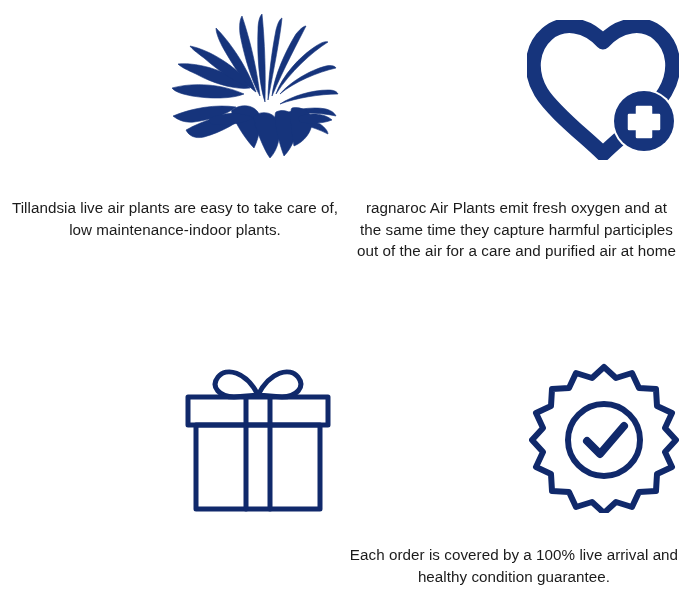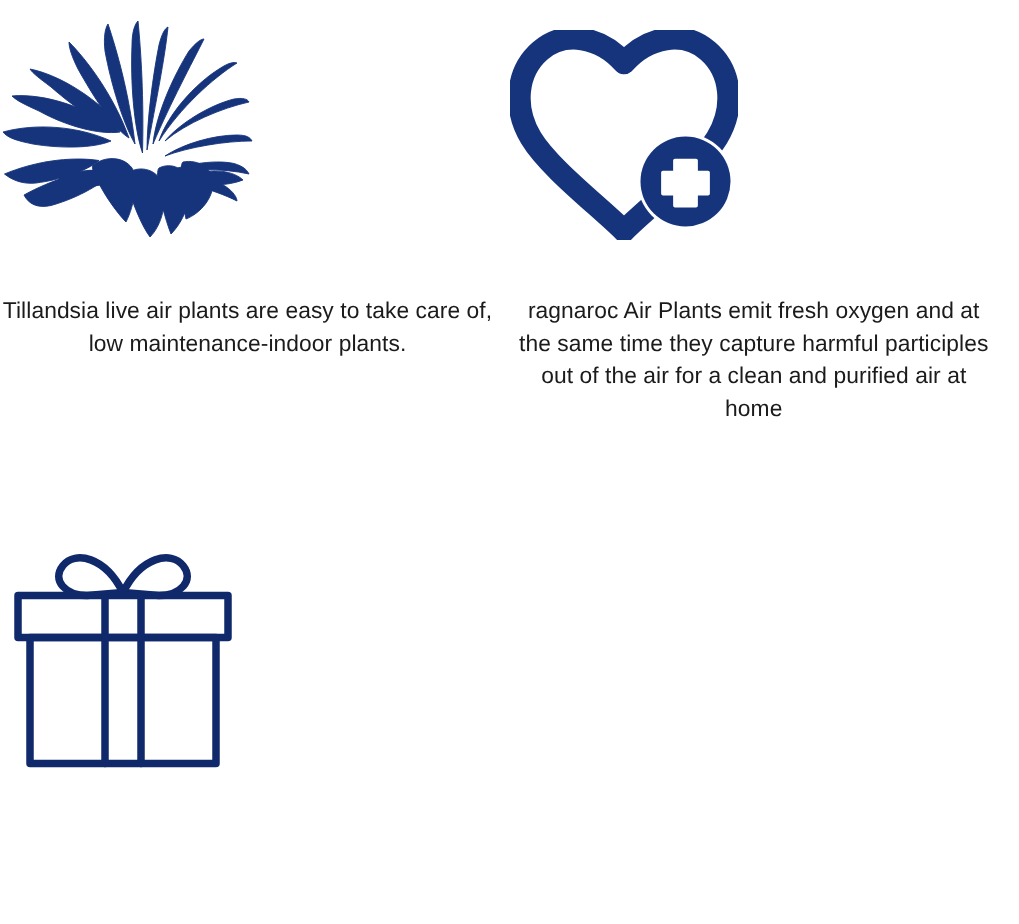--- a/index.html
+++ b/index.html
@@ -20,21 +20,21 @@
     display: grid;
     grid-template-columns: 340px 339px;
     grid-template-rows: 308px 308px;
     background: #ffffff;
   }
 
   .feature-cell {
     position: relative;
     display: flex;
     flex-direction: column;
-    align-items: flex-start;
+    align-items: flex-end;
     background: #ffffff;
     box-sizing: border-box;
   }
 
   .icon-wrap {
     display: flex;
     align-items: flex-end;
     justify-content: center;
     box-sizing: border-box;
   }
@@ -139,21 +139,21 @@
                  C 2 52 4 28 20 14
                  C 36 0 60 4 76 22
                  C 92 4 116 0 132 14
                  C 148 28 150 52 138 72
                  C 126 92 92 118 76 134 Z" fill="none" stroke="#16347c" stroke-width="15" stroke-linejoin="round"></path>
         <circle cx="117" cy="101" r="32" fill="#ffffff"></circle>
         <circle cx="117" cy="101" r="30" fill="#16347c"></circle>
         <path d="M110 87 h14 v8 h8 v14 h-8 v8 h-14 v-8 h-8 v-14 h8 z" fill="#ffffff" stroke="#ffffff" stroke-width="2.5" stroke-linejoin="round"></path>
       </svg>
     </div>
-    <div class="feature-text">ragnaroc Air Plants emit fresh oxygen and at the same time they capture harmful participles out of the air for a clean and purified air at home</div>
+    <div class="feature-text">ragnaroc Air Plants emit fresh oxygen and at the same time they capture harmful participles out of the air for a care and purified air at home</div>
   </div>
 
   <div class="feature-cell cell-3 cell-row2">
     <div class="icon-wrap">
       <svg width="164" height="152" viewBox="0 0 164 152" aria-hidden="true">
         <g fill="none" stroke="#10296b" stroke-width="5" stroke-linejoin="round" stroke-linecap="round">
 
           <path d="M82 34 C 70 10 50 6 42 16 C 34 26 44 36 58 36 L 82 34 Z"></path>
 
           <path d="M82 34 C 94 10 114 6 122 16 C 130 26 120 36 106 36 L 82 34 Z"></path>
@@ -165,14 +165,30 @@
           <line x1="70" y1="36" x2="70" y2="64"></line>
           <line x1="94" y1="36" x2="94" y2="64"></line>
 
           <line x1="70" y1="64" x2="70" y2="148"></line>
           <line x1="94" y1="64" x2="94" y2="148"></line>
         </g>
       </svg>
     </div>
   </div>
 
+  <div class="feature-cell cell-4 cell-row2">
+    <div class="icon-wrap">
+      <svg width="150" height="152" viewBox="0 0 150 152" aria-hidden="true">
+        <g fill="none" stroke="#10296b" stroke-width="6" stroke-linejoin="round" stroke-linecap="round">
+          <path d="M75 6
+                   L87 17 L103 12 L110 27 L127 28 L128 45 L143 52 L136 67 L147 79
+                   L136 91 L143 106 L128 113 L127 130 L110 131 L103 146 L87 141 L75 152
+                   L63 141 L47 146 L40 131 L23 130 L22 113 L7 106 L14 91 L3 79
+                   L14 67 L7 52 L22 45 L23 28 L40 27 L47 12 L63 17 Z"></path>
+          <circle cx="75" cy="79" r="36"></circle>
+          <path d="M58 80 L71 93 L95 65" stroke-width="8"></path>
+        </g>
+      </svg>
+    </div>
+    <div class="feature-text">Each order is covered by a 100% live arrival and healthy condition guarantee.</div>
+  </div>
 
 </div>
 
 </body></html>

